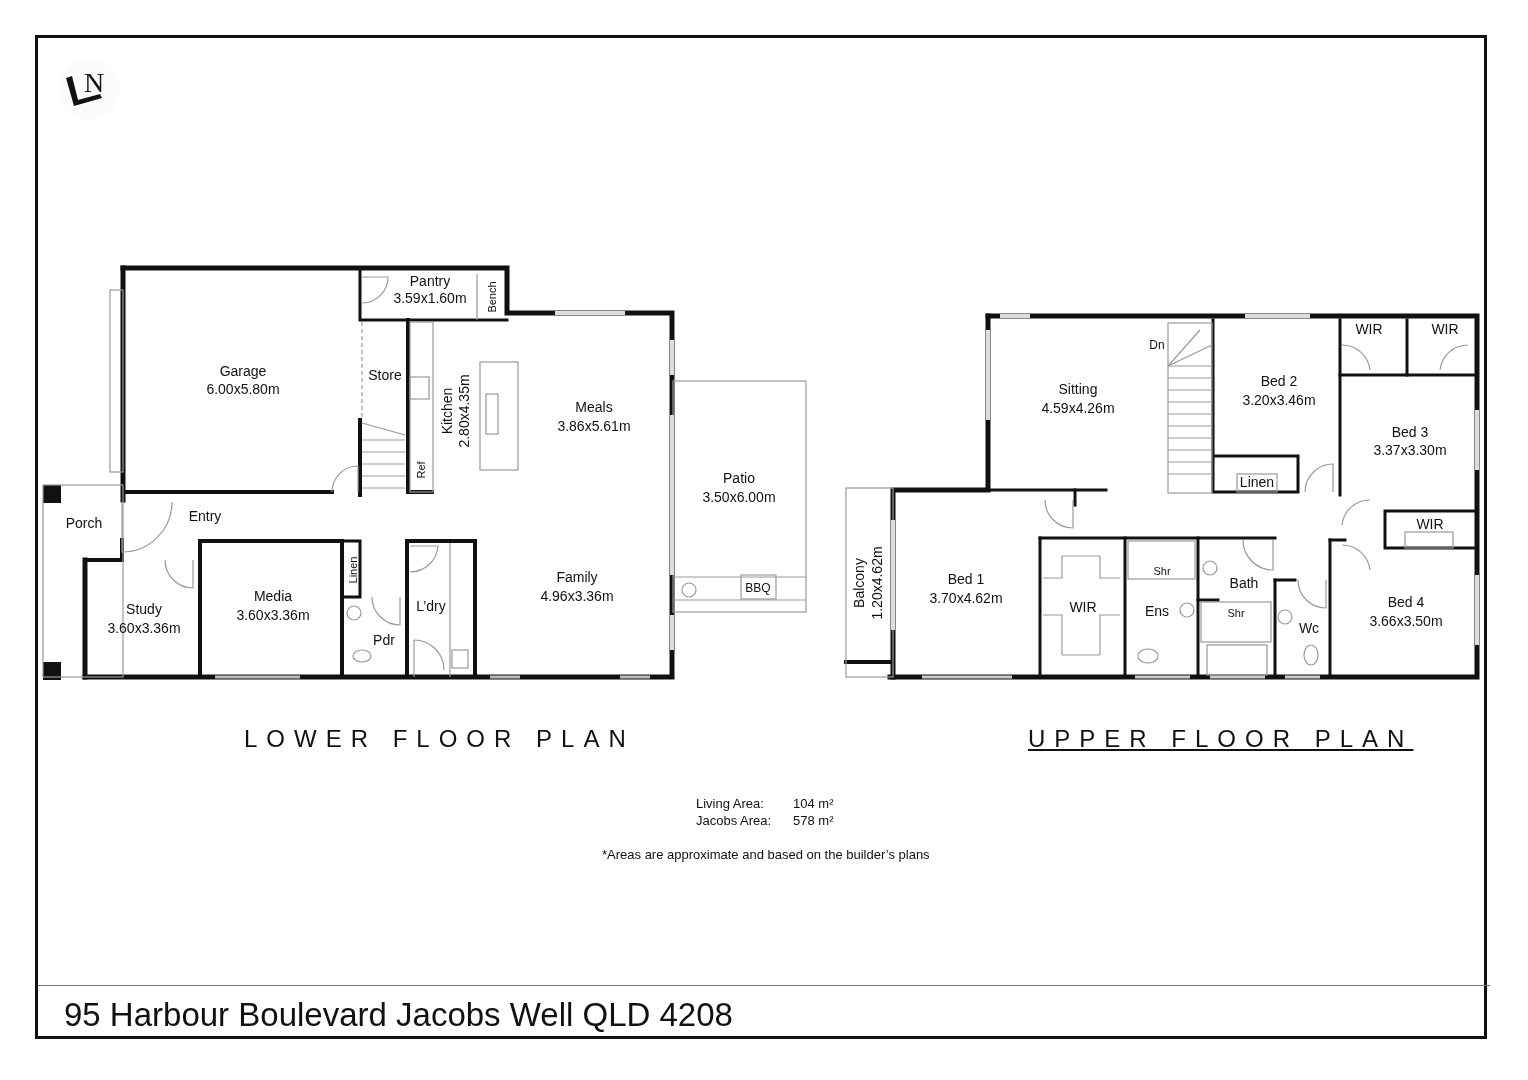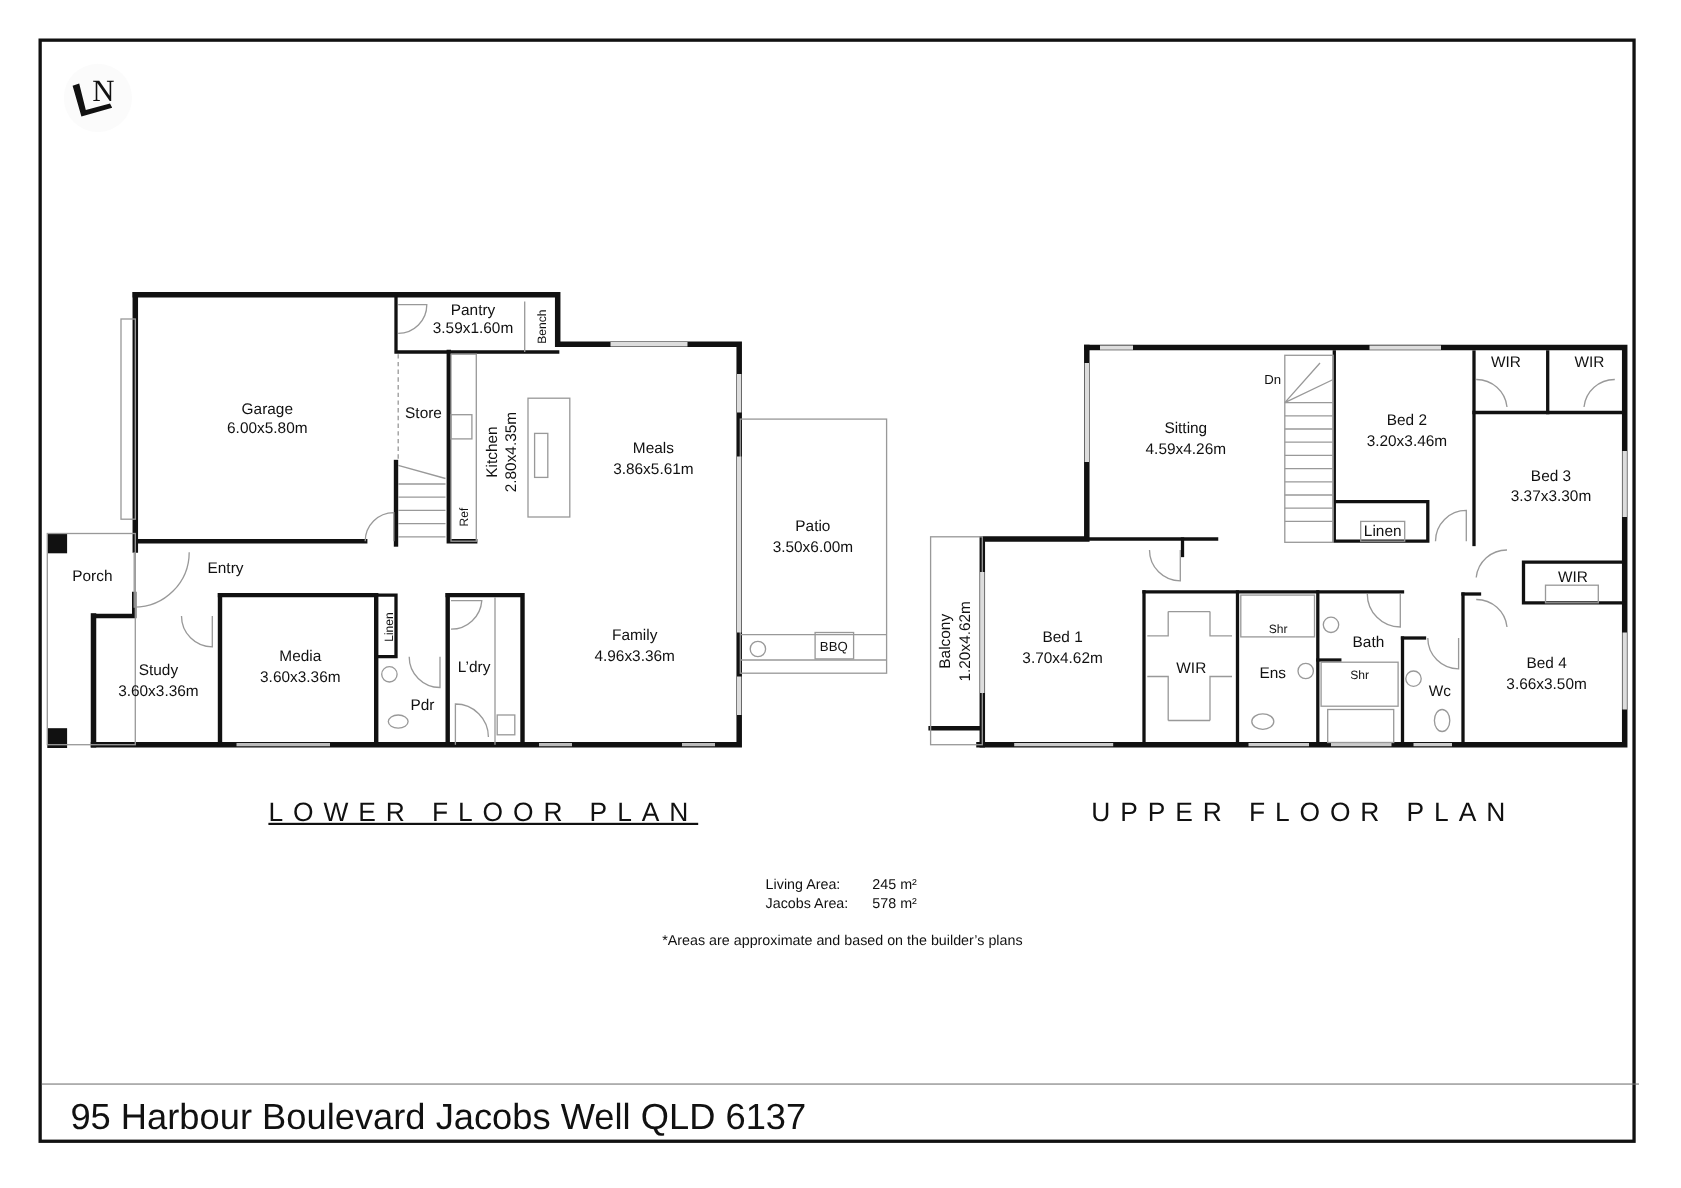--- a/index.html
+++ b/index.html
@@ -208,28 +208,28 @@
   <text class="lbl" x="1157" y="616">Ens</text>
   <text class="lbl xs" x="1162" y="575">Shr</text>
   <text class="lbl" x="1244" y="588">Bath</text>
   <text class="lbl xs" x="1236" y="617">Shr</text>
   <text class="lbl" x="1309" y="633">Wc</text>
   <text class="lbl" x="1430" y="529">WIR</text>
   <text class="lbl" x="1406" y="607">Bed 4</text>
   <text class="lbl" x="1406" y="626">3.66x3.50m</text>
 </svg>
 
-<div class="title" style="left:244px; top:725px;text-decoration:underline;">LOWER FLOOR PLAN</div>
-<div class="title" style="left:992px; top:725px;">UPPER FLOOR PLAN</div>
+<div class="title" style="left:244px; top:725px;">LOWER FLOOR PLAN</div>
+<div class="title" style="left:1028px; top:725px;text-decoration:underline;">UPPER FLOOR PLAN</div>
 
 <div class="areas">
   <div class="row">
       <span class="k">Living Area:</span>
-      <span>245 m²</span>
+      <span>104 m²</span>
     </div>
   <div class="row">
       <span class="k">Jacobs Area:</span>
       <span>578 m²</span>
     </div>
 </div>
 <div class="note">*Areas are approximate and based on the builder’s plans</div>
 
-<div class="address">95 Harbour Boulevard Jacobs Well QLD 6137</div>
+<div class="address">95 Harbour Boulevard Jacobs Well QLD 4208</div>
 
 </body></html>

